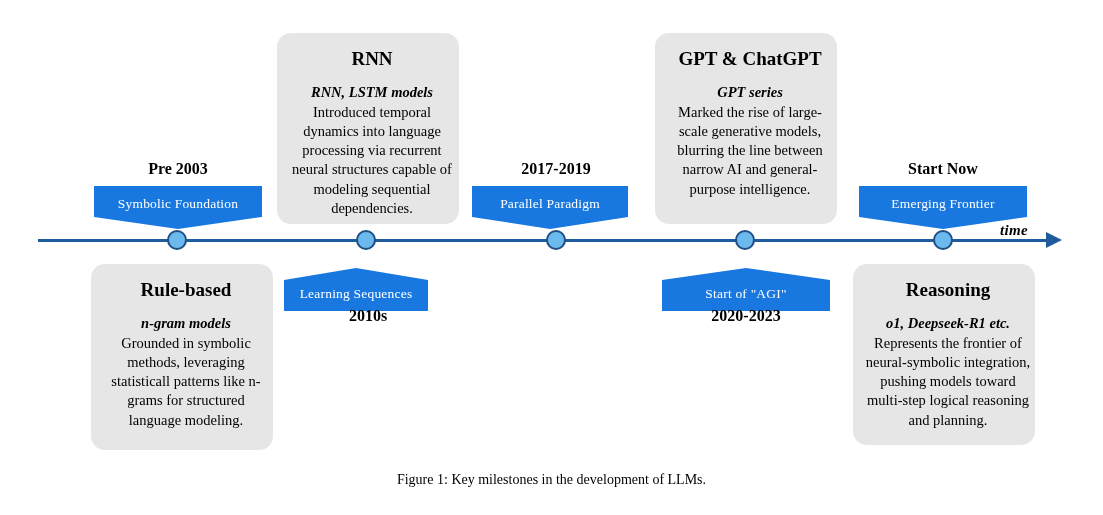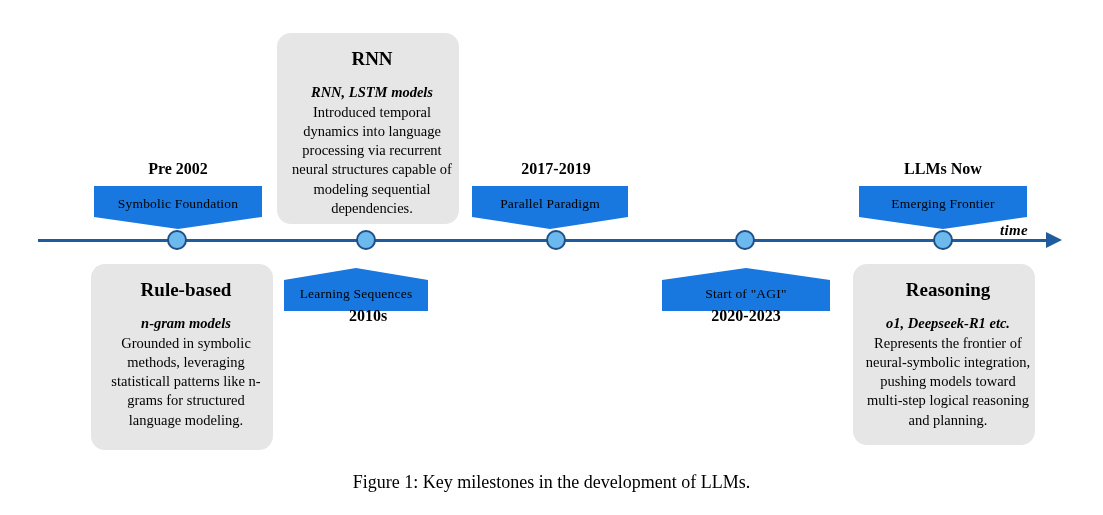--- a/index.html
+++ b/index.html
@@ -56,21 +56,21 @@
     line-height:1.3;margin-bottom:1px;
   }
   .card-body{
     font-size:14.5px;line-height:1.33;
   }
 
   
   .banner{
     position:absolute;
     background:#1878e0;
-    color:#000000;
+    color:#ffffff;
     font-size:13.5px;
     display:flex;align-items:center;justify-content:center;
     box-sizing:border-box;
     height:39px;
     text-align:center;
     letter-spacing:0.2px;
   }
   
   .banner.down{
     clip-path:polygon(0 0,100% 0,100% 72%,50% 100%,0 72%);
@@ -85,42 +85,47 @@
   
   .era{
     position:absolute;
     font-weight:bold;font-size:16px;
     text-align:center;
   }
 
   
   .caption{
     position:absolute;left:0;top:472px;width:1103px;
-    text-align:center;font-size:18px;
+    text-align:center;font-size:14px;
   }
 </style>
 </head>
 <body>
 
 <div id="figure">
 
   <div class="card" style="left:277px;top:33px;width:182px;height:191px;">
     <div class="card-title">RNN</div>
     <div class="card-sub">RNN, LSTM models</div>
     <div class="card-body">Introduced temporal dynamics into language processing via recurrent neural structures capable of modeling sequential dependencies.</div>
   </div>
 
+  <div class="card" style="left:655px;top:33px;width:182px;height:191px;">
+    <div class="card-title">GPT &amp; ChatGPT</div>
+    <div class="card-sub">GPT series</div>
+    <div class="card-body">Marked the rise of large-scale generative models, blurring the line between narrow AI and general-purpose intelligence.</div>
+  </div>
 
-  <div class="era" style="left:88px;top:160px;width:180px;">Pre 2002</div>
+  <div class="era" style="left:88px;top:160px;width:180px;">Pre 2003</div>
   <div class="banner down" style="left:94px;top:186px;width:168px;">Symbolic Foundation</div>
 
   <div class="era" style="left:466px;top:160px;width:180px;">2017-2019</div>
   <div class="banner down" style="left:472px;top:186px;width:156px;">Parallel Paradigm</div>
 
-  <div class="era" style="left:853px;top:160px;width:180px;">LLMs Now</div>
+  <div class="era" style="left:853px;top:160px;width:180px;">Start Now</div>
   <div class="banner down" style="left:859px;top:186px;width:168px;">Emerging Frontier</div>
 
   <div class="axis-line"></div>
   <div class="axis-arrow"></div>
   <div class="axis-label">time</div>
 
   <div class="node" style="left:177px;"></div>
   <div class="node" style="left:366px;"></div>
   <div class="node" style="left:556px;"></div>
   <div class="node" style="left:745px;"></div>

